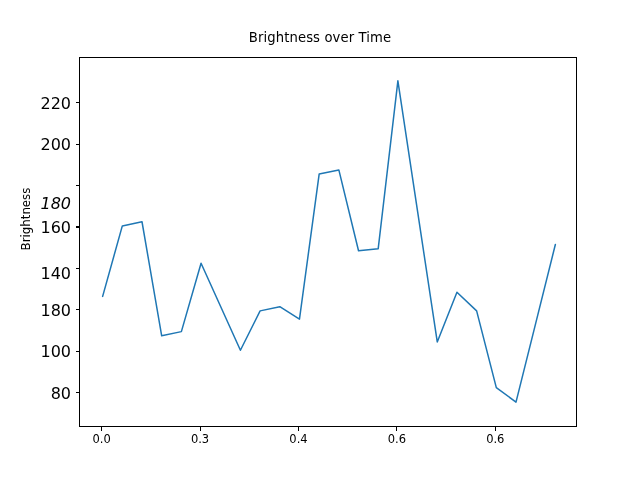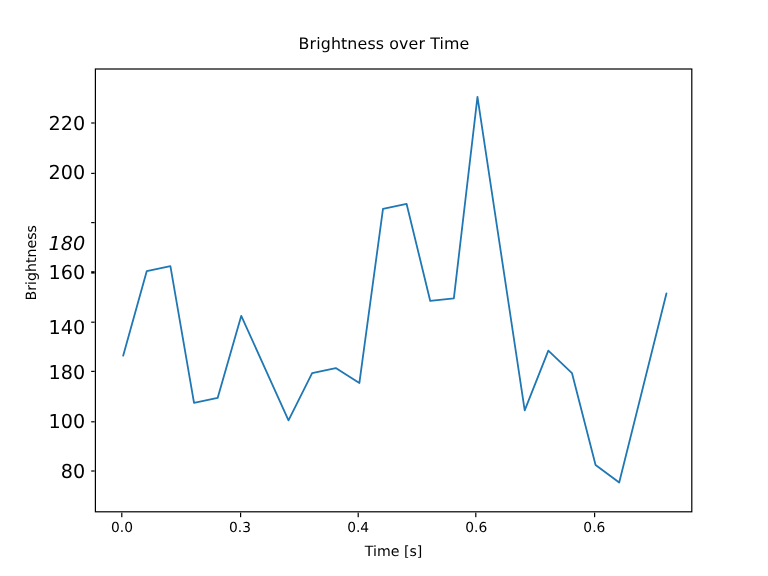--- a/index.html
+++ b/index.html
@@ -101,21 +101,20 @@
   }
 </style>
 </head>
 <body>
 
 <div id="figure">
 
   <div id="chart-title">Brightness over Time</div>
 
   <div id="ylabel">Brightness</div>
-  <div id="xlabel">Time [s]</div>
 
   <div id="ytick-container">
       <div class="ytick-mark" style="top: 392.248px;"></div>
       <div class="ytick-label" style="top: 392.798px; left: 11px; width: 60px;">80</div>
       <div class="ytick-mark" style="top: 350.792px;"></div>
       <div class="ytick-label" style="top: 351.342px; left: 11px; width: 60px;">100</div>
       <div class="ytick-mark" style="top: 309.335px;"></div>
       <div class="ytick-label" style="top: 309.885px; left: 11px; width: 60px;">180</div>
       <div class="ytick-mark" style="top: 267.879px;"></div>
       <div class="ytick-label" style="top: 273px; left: 11px; width: 60px;">140</div>

